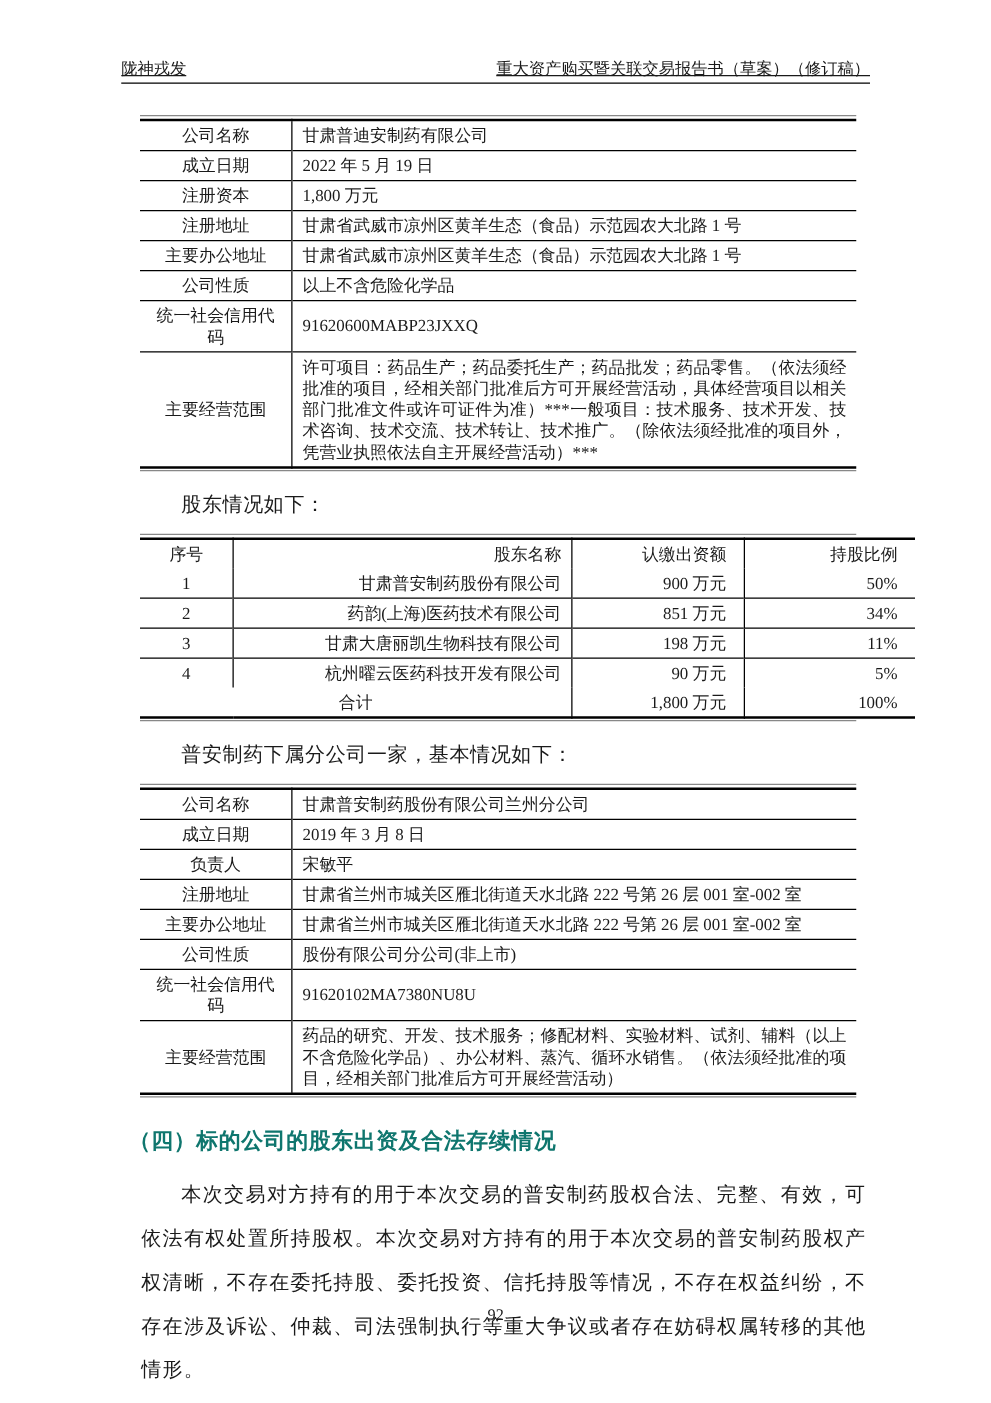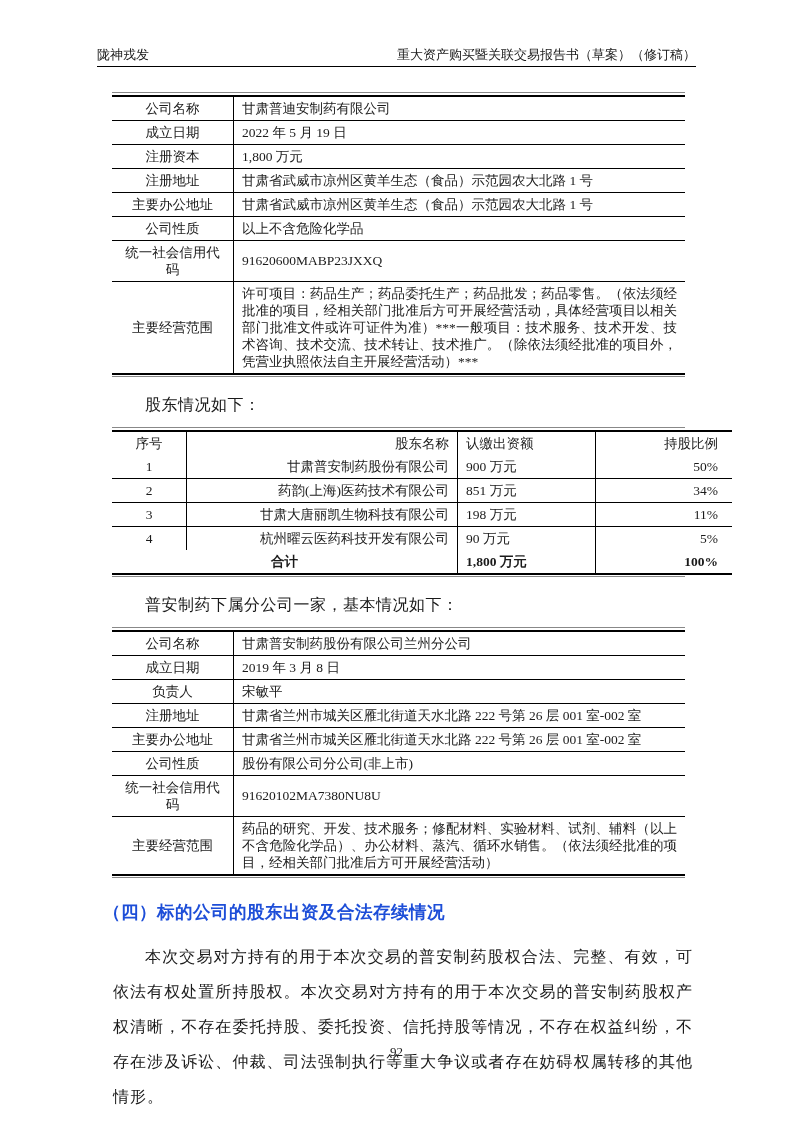--- a/index.html
+++ b/index.html
@@ -18,20 +18,21 @@
   }
   
   .doc-header {
     display: flex;
     justify-content: space-between;
     align-items: flex-end;
     border-bottom: 1.5px solid #000;
     padding-bottom: 3px;
     font-size: 13px;
     line-height: 17px;
+    text-decoration: underline;
   }
   
   .tblwrap {
     margin-left: 15px;
     width: 573px;
     border-top: 1px solid #888;
     border-bottom: 1px solid #888;
     padding: 1.5px 0;
     box-sizing: border-box;
   }
@@ -57,42 +58,42 @@
     border-right: 1px solid #000;
     text-align: center;
   }
   .info-tbl td.val { text-align: left; }
   .info-tbl td.val.just { text-align: justify; }
   
   .sh-tbl th { text-align: center; font-weight: bold; padding: 6px 4px; }
   .sh-tbl td { padding: 4.5px 4px; }
   .sh-tbl .c-idx  { width: 58px;  text-align: center; }
   .sh-tbl .c-name { width: 254px; text-align: right; }
-  .sh-tbl .c-amt  { width: 115px; text-align: left; padding-right: 14px; }
+  .sh-tbl .c-amt  { width: 115px; text-align: right; padding-right: 14px; }
   .sh-tbl .c-pct  { width: 114px; text-align: right; padding-right: 14px; }
   .sh-tbl th.c-idx, .sh-tbl td.c-idx,
   .sh-tbl th.c-name, .sh-tbl td.c-name,
   .sh-tbl th.c-amt, .sh-tbl td.c-amt { border-right: 1px solid #000; }
-  .sh-tbl tr.total td { font-weight: bold; }
+  .sh-tbl tr.total td { font-weight: normal; }
   .sh-tbl tr.total td.t-lbl { text-align: center; border-right: 1px solid #000; }
   
   .lead-text {
     margin: 17px 0 11px 16px;
     font-size: 16px;
     letter-spacing: 0.5px;
     text-indent: 2em;
     line-height: 22px;
   }
   .section-heading {
     margin: 22px 0 0 6px;
     font-family: "Liberation Sans", "DejaVu Sans", sans-serif;
     font-weight: bold;
     font-size: 17.5px;
     letter-spacing: 0.5px;
-    color: #1d4ed8;
+    color: #0f766e;
   }
   .body-para {
     margin: 15px 0 0 16px;
     width: 580px;
     font-size: 16px;
     line-height: 35px;
     letter-spacing: 1px;
     text-align: justify;
     text-indent: 2em;
   }

